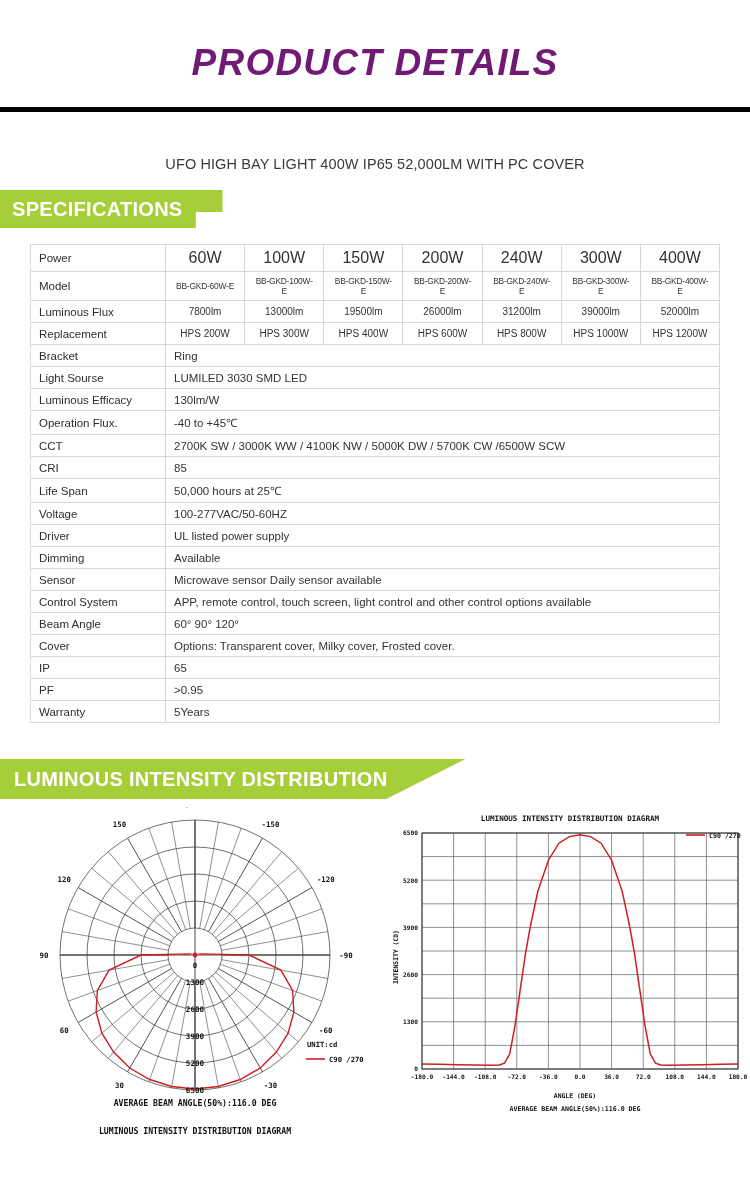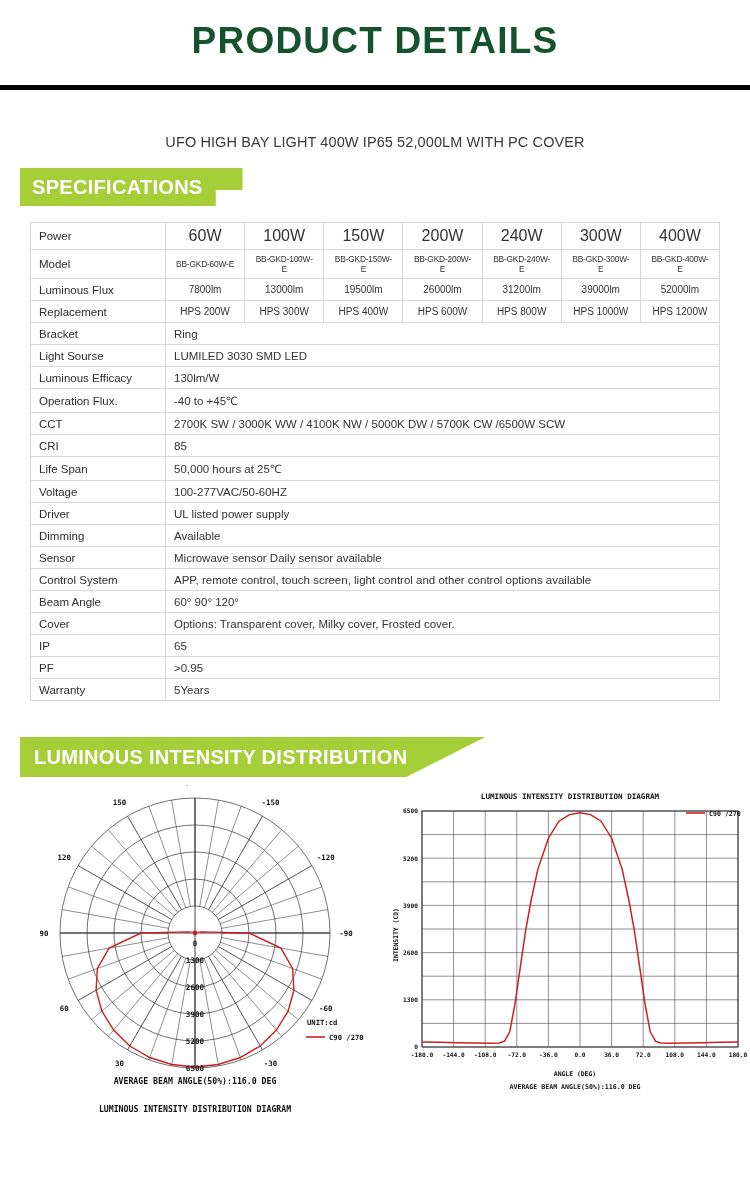--- a/index.html
+++ b/index.html
@@ -13,40 +13,41 @@
     overflow: hidden;
     position: relative;
   }
 
   
   .page-title {
     text-align: center;
     font-size: 37px;
     font-weight: bold;
     letter-spacing: 1.2px;
-    color: #14532d;
-    padding-top: 22px;
+    color: #701a75;
+    padding-top: 44px;
     line-height: 1;
+    font-style: italic;
   }
   .title-rule {
     margin-top: 26px;
     height: 5px;
     background: #000;
     width: 100%;
   }
   .subtitle {
     text-align: center;
     font-size: 14.5px;
     color: #3a3a3a;
     padding-top: 44px;
     letter-spacing: 0.1px;
   }
 
   
-  .banner-wrap { padding-left: 20px; }
+  .banner-wrap { }
   .banner {
     display: inline-block;
     position: relative;
     background: #a6ce39;
     color: #ffffff;
     font-weight: bold;
     line-height: 1;
   }
   .banner-spec {
     margin-top: 18px;

